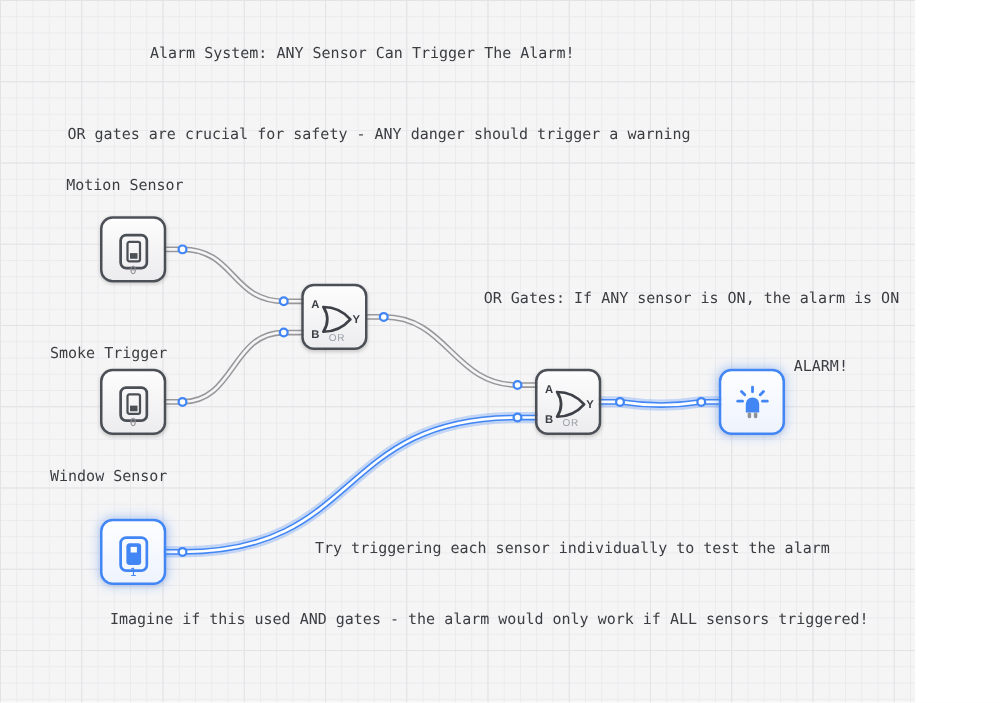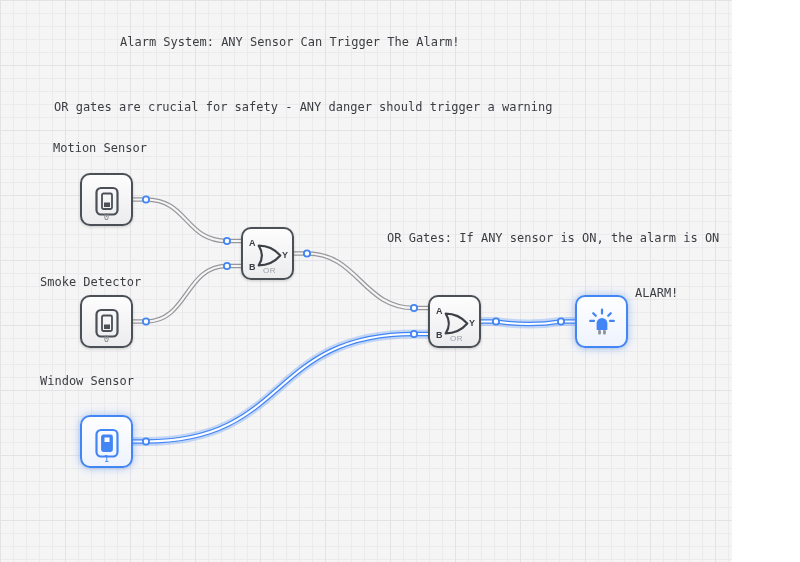--- a/index.html
+++ b/index.html
@@ -73,23 +73,25 @@
 </style>
 </head>
 <body>
 
 <div id="canvas">
 
   <div class="txt" style="left:120px;top:35px">Alarm System: ANY Sensor Can Trigger The Alarm!</div>
   <div class="txt" style="left:387px;top:231px">OR Gates: If ANY sensor is ON, the alarm is ON</div>
   <div class="txt" style="left:54px;top:100px">OR gates are crucial for safety - ANY danger should trigger a warning</div>
   <div class="txt" style="left:635px;top:286px">ALARM!</div>
+  <div class="txt" style="left:252px;top:431px">Try triggering each sensor individually to test the alarm</div>
+  <div class="txt" style="left:88px;top:488px">Imagine if this used AND gates - the alarm would only work if ALL sensors triggered!</div>
 
   <div class="txt" style="left:53px;top:141px">Motion Sensor</div>
-  <div class="txt" style="left:40px;top:275px">Smoke Detector</div>
+  <div class="txt" style="left:40px;top:275px">Smoke Trigger</div>
   <div class="txt" style="left:40px;top:374px">Window Sensor</div>
 
   <svg id="wires" width="800" height="562">
 
     <path class="wire-outer" d="M133,199.5 L146,199.5 C188,199.5 185,241 227,241 L243,241"></path>
     <path class="wire-inner" d="M133,199.5 L146,199.5 C188,199.5 185,241 227,241 L243,241"></path>
 
     <path class="wire-outer" d="M133,321.5 L146,321.5 C188,321.5 185,266 227,266 L243,266"></path>
     <path class="wire-inner" d="M133,321.5 L146,321.5 C188,321.5 185,266 227,266 L243,266"></path>
 

